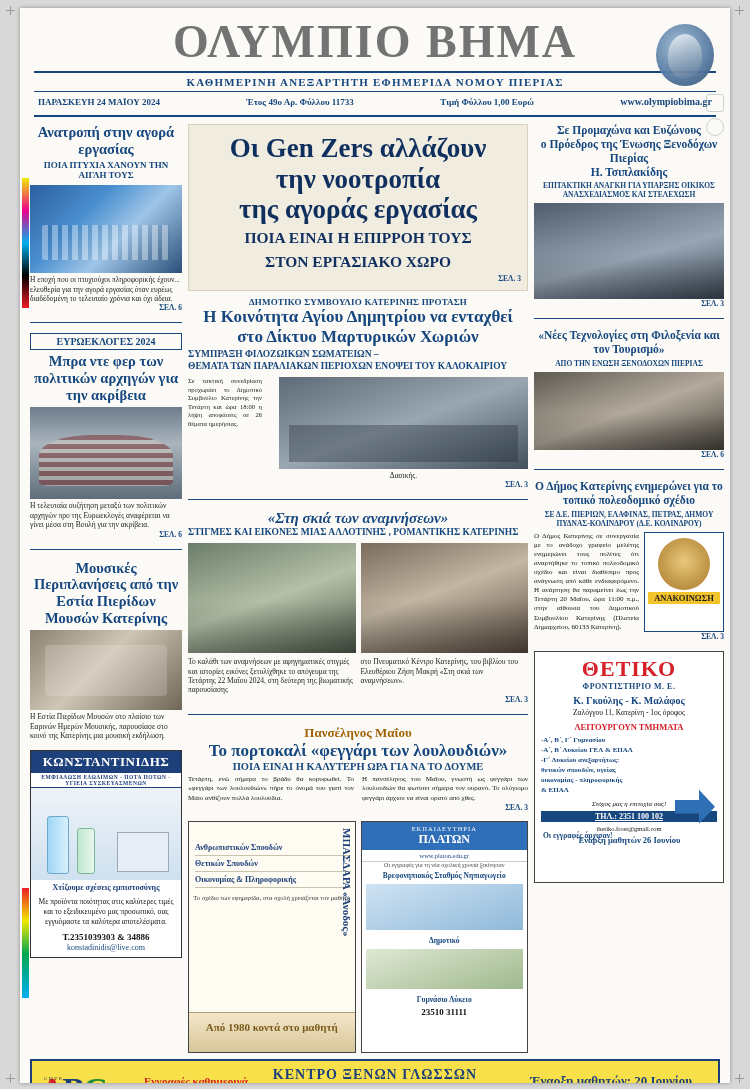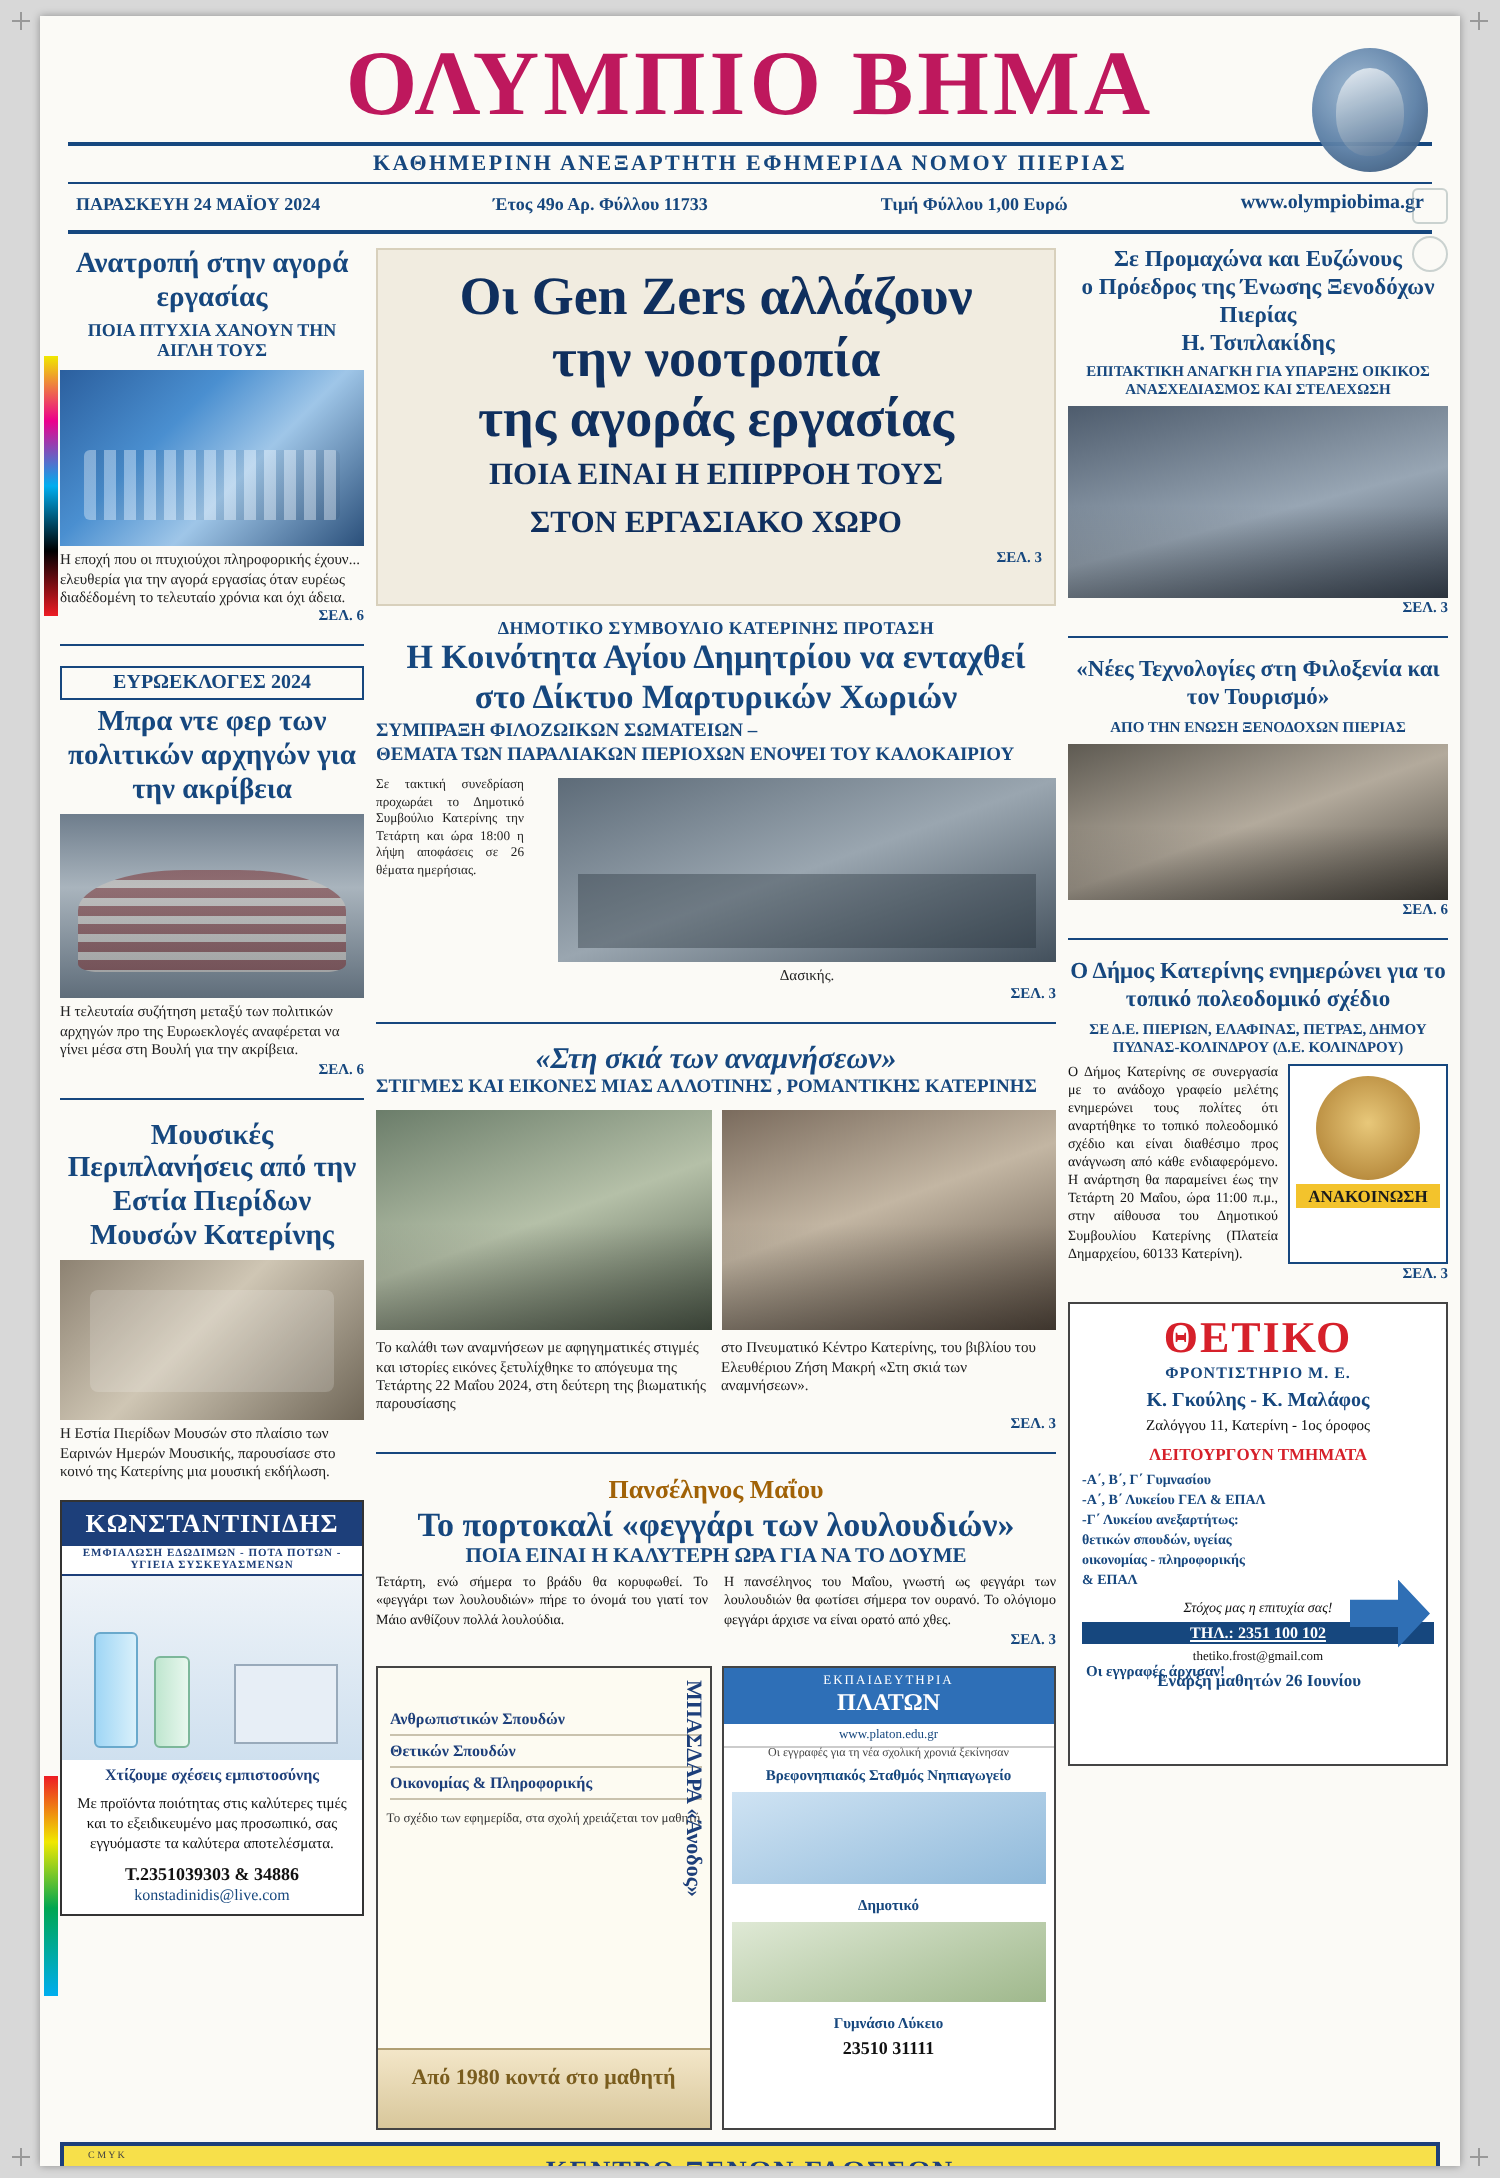--- a/index.html
+++ b/index.html
@@ -23,21 +23,21 @@
   .cm-h { position:absolute; left:0; top:4px; width:9px; height:1px; background:#999; }
 
   
   .masthead { position:relative; padding:6px 14px 0; }
   .paper-title {
     text-align:center;
     font-family:"Liberation Serif", serif;
     font-weight:bold;
     font-size:46px;
     letter-spacing:2px;
-    color:#be185d;
+    color:#737373;
     line-height:1.05;
     margin-top:4px;
   }
   .paper-sub {
     text-align:center;
     font-size:11px;
     font-weight:bold;
     letter-spacing:1.2px;
     color:#16477e;
     margin-top:2px;
@@ -97,21 +97,21 @@
 
   
   .l-head { font-size:14.5px; font-weight:bold; color:#16477e; line-height:1.15; text-align:center; }
   .l-sub { font-size:9px; font-weight:bold; color:#16477e; line-height:1.2; text-align:center; margin-top:2px; }
   .box-head { border:1px solid #16477e; padding:2px 0; text-align:center; font-size:10px; font-weight:bold; color:#16477e; }
 
   
   .lead {
     background:#f1ece0;
     border:1px solid #d8d0bc;
-    padding:8px 6px 19px;
+    padding:8px 6px 7px;
     text-align:center;
   }
   .lead h1 { margin:0; font-size:27px; line-height:1.12; font-weight:bold; color:#0f2f5e; }
   .lead h2 { margin:5px 0 0; font-size:15.5px; line-height:1.2; font-weight:bold; color:#0f2f5e; }
 
   .kicker { text-align:center; font-size:9px; font-weight:bold; color:#16477e; letter-spacing:.2px; }
   .mid-head { text-align:center; font-size:17px; font-weight:bold; color:#16477e; line-height:1.18; }
   .mid-sub { font-size:9.5px; font-weight:bold; color:#16477e; line-height:1.25; }
 
   .two-col { display:flex; gap:17px; }

